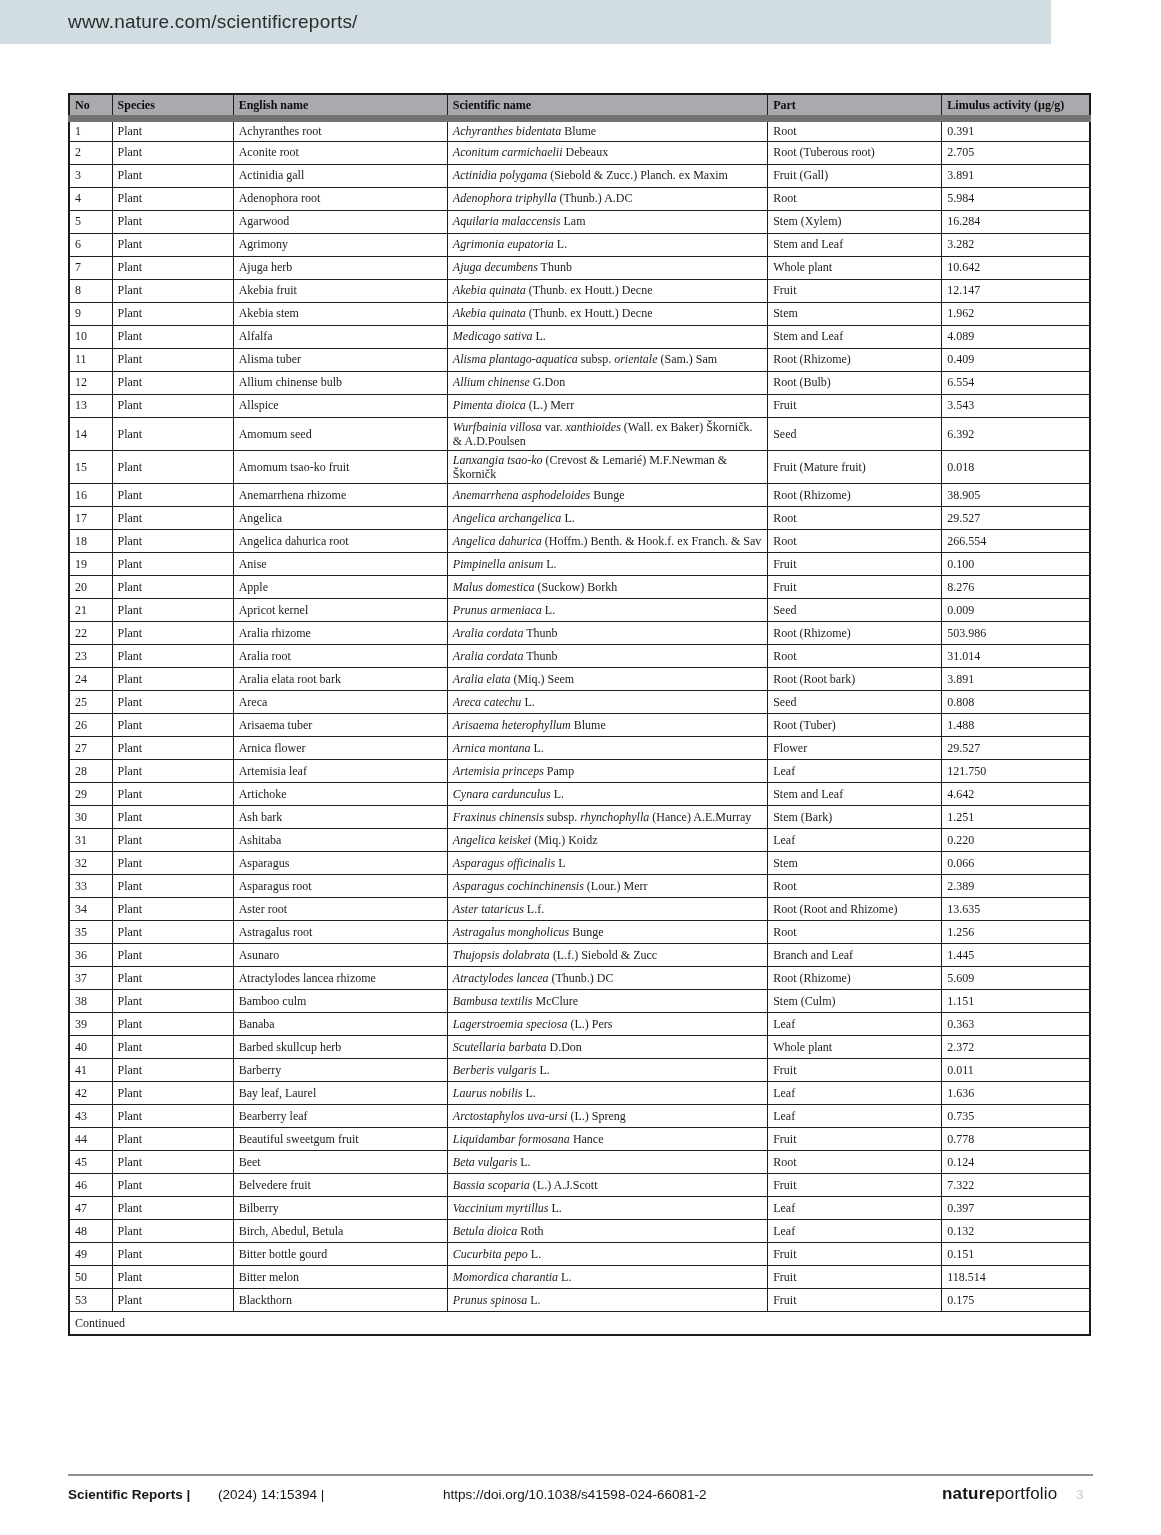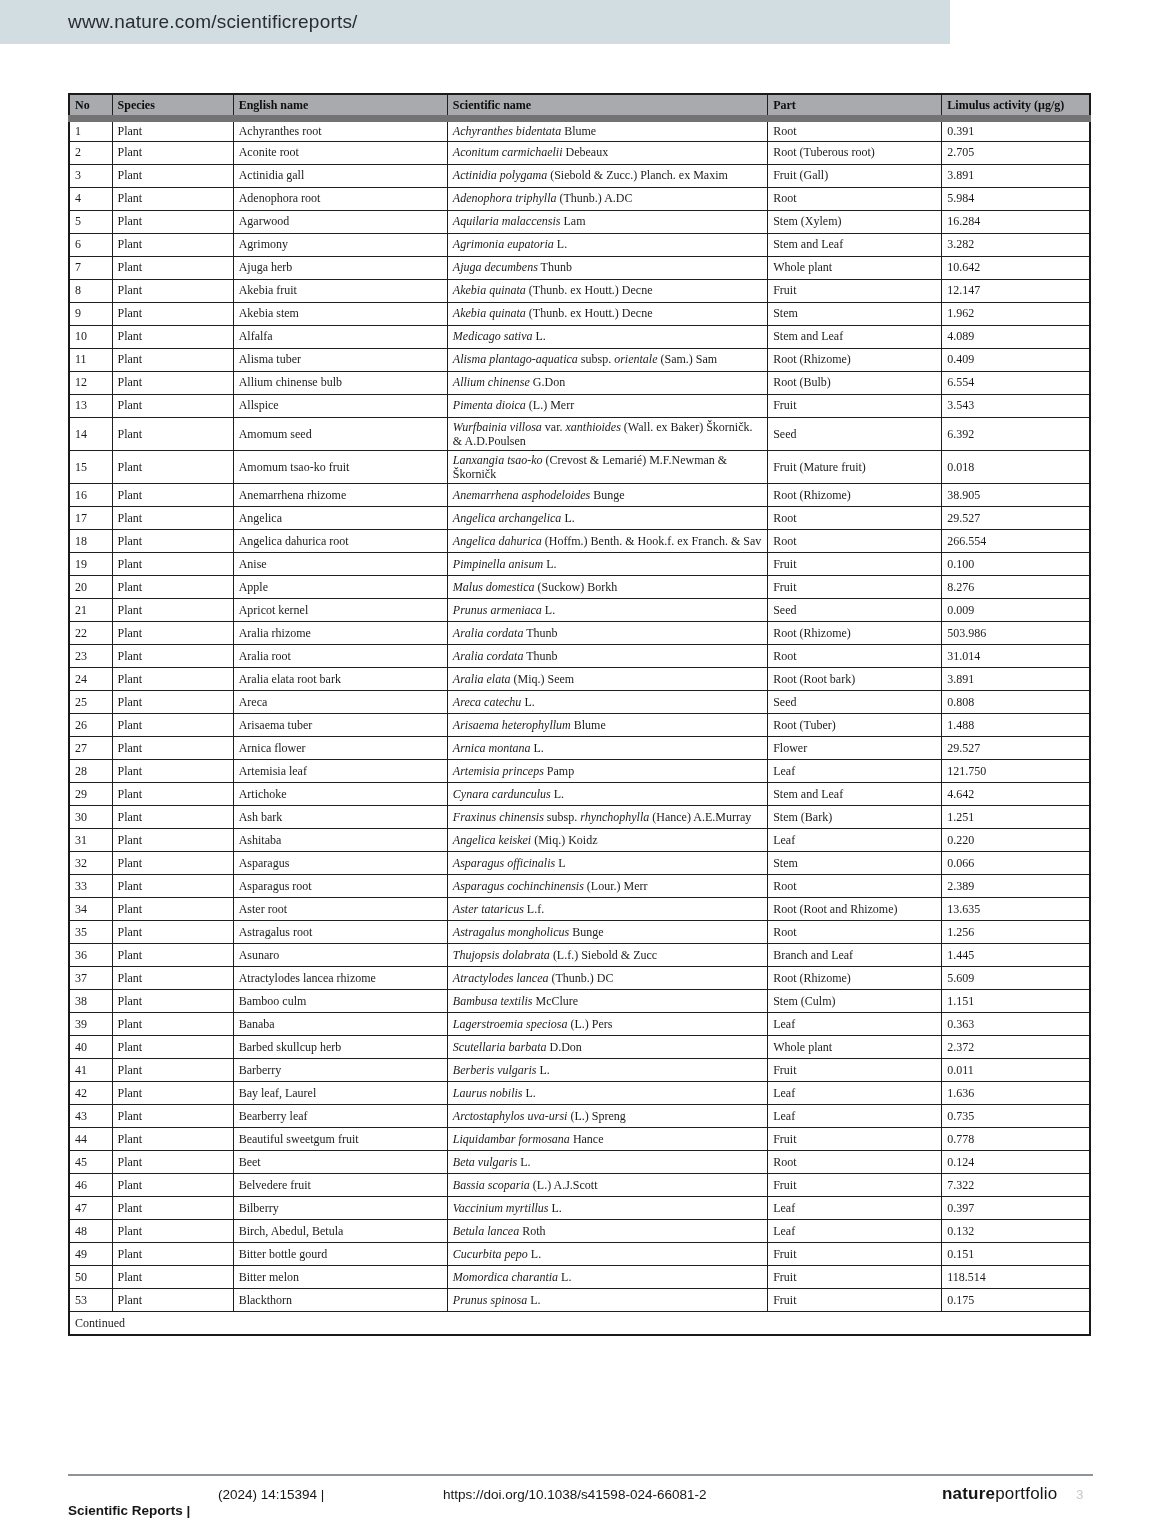--- a/index.html
+++ b/index.html
@@ -2,21 +2,21 @@
 <html><head>
 <meta charset="utf-8">
 <style>
   html,body{margin:0;padding:0;}
   body{
     width:1161px;height:1535px;position:relative;background:#ffffff;
     font-family:"Liberation Serif",serif;color:#1b1b1b;overflow:hidden;
   }
   
   .topbar{
-    position:absolute;top:0;left:0;width:950px;height:44px;
+    position:absolute;top:0;left:0;width:1051px;height:44px;
     background:#d2dde2;display:flex;align-items:center;
   }
   .topbar .url{
     margin-left:68px;font-family:"Liberation Sans",sans-serif;
     font-size:19px;color:#2a2e30;letter-spacing:.2px;
   }
   
   .tablewrap{position:absolute;top:93px;left:68px;}
   table{
     border-collapse:collapse;table-layout:fixed;width:1023px;
@@ -33,21 +33,21 @@
   }
   tbody td{height:23px;}
   tbody td i{font-style:italic;}
   tr.continued td{height:23px;font-size:12px;}
   
   .footer{
     position:absolute;top:1474px;left:68px;width:1025px;height:40px;
     font-family:"Liberation Sans",sans-serif;color:#161616;
   }
   .footer .rule{position:absolute;top:0;left:0;width:1025px;height:2px;background:#8e9397;}
-  .footer .f-journal{position:absolute;left:0;top:13px;font-size:13.5px;font-weight:bold;margin-top:16px;}
+  .footer .f-journal{position:absolute;left:0;top:13px;font-size:13.5px;font-weight:bold;}
   .footer .f-issue{position:absolute;left:150px;top:13px;font-size:13.5px;text-align:right;}
   .footer .f-doi{position:absolute;left:375px;top:13px;font-size:13.5px;color:#161616;text-decoration:none;}
   .footer .f-brand{position:absolute;left:850px;top:10px;font-size:17px;letter-spacing:.2px;}
   .footer .f-brand .bold{font-weight:bold;margin-left:24px;}
   .footer .f-page{position:absolute;left:1008px;top:13px;font-size:13.5px;color:#c6cacd;}
 </style>
 </head>
 <body>
 
 <div class="topbar">
@@ -448,21 +448,21 @@
           <td>Plant</td>
           <td>Bilberry</td>
           <td><i>Vaccinium myrtillus</i> L.</td>
           <td>Leaf</td>
           <td>0.397</td>
         </tr>
         <tr>
           <td>48</td>
           <td>Plant</td>
           <td>Birch, Abedul, Betula</td>
-          <td><i>Betula lancea</i> Roth</td>
+          <td><i>Betula dioica</i> Roth</td>
           <td>Leaf</td>
           <td>0.132</td>
         </tr>
         <tr>
           <td>49</td>
           <td>Plant</td>
           <td>Bitter bottle gourd</td>
           <td><i>Cucurbita pepo</i> L.</td>
           <td>Fruit</td>
           <td>0.151</td>

